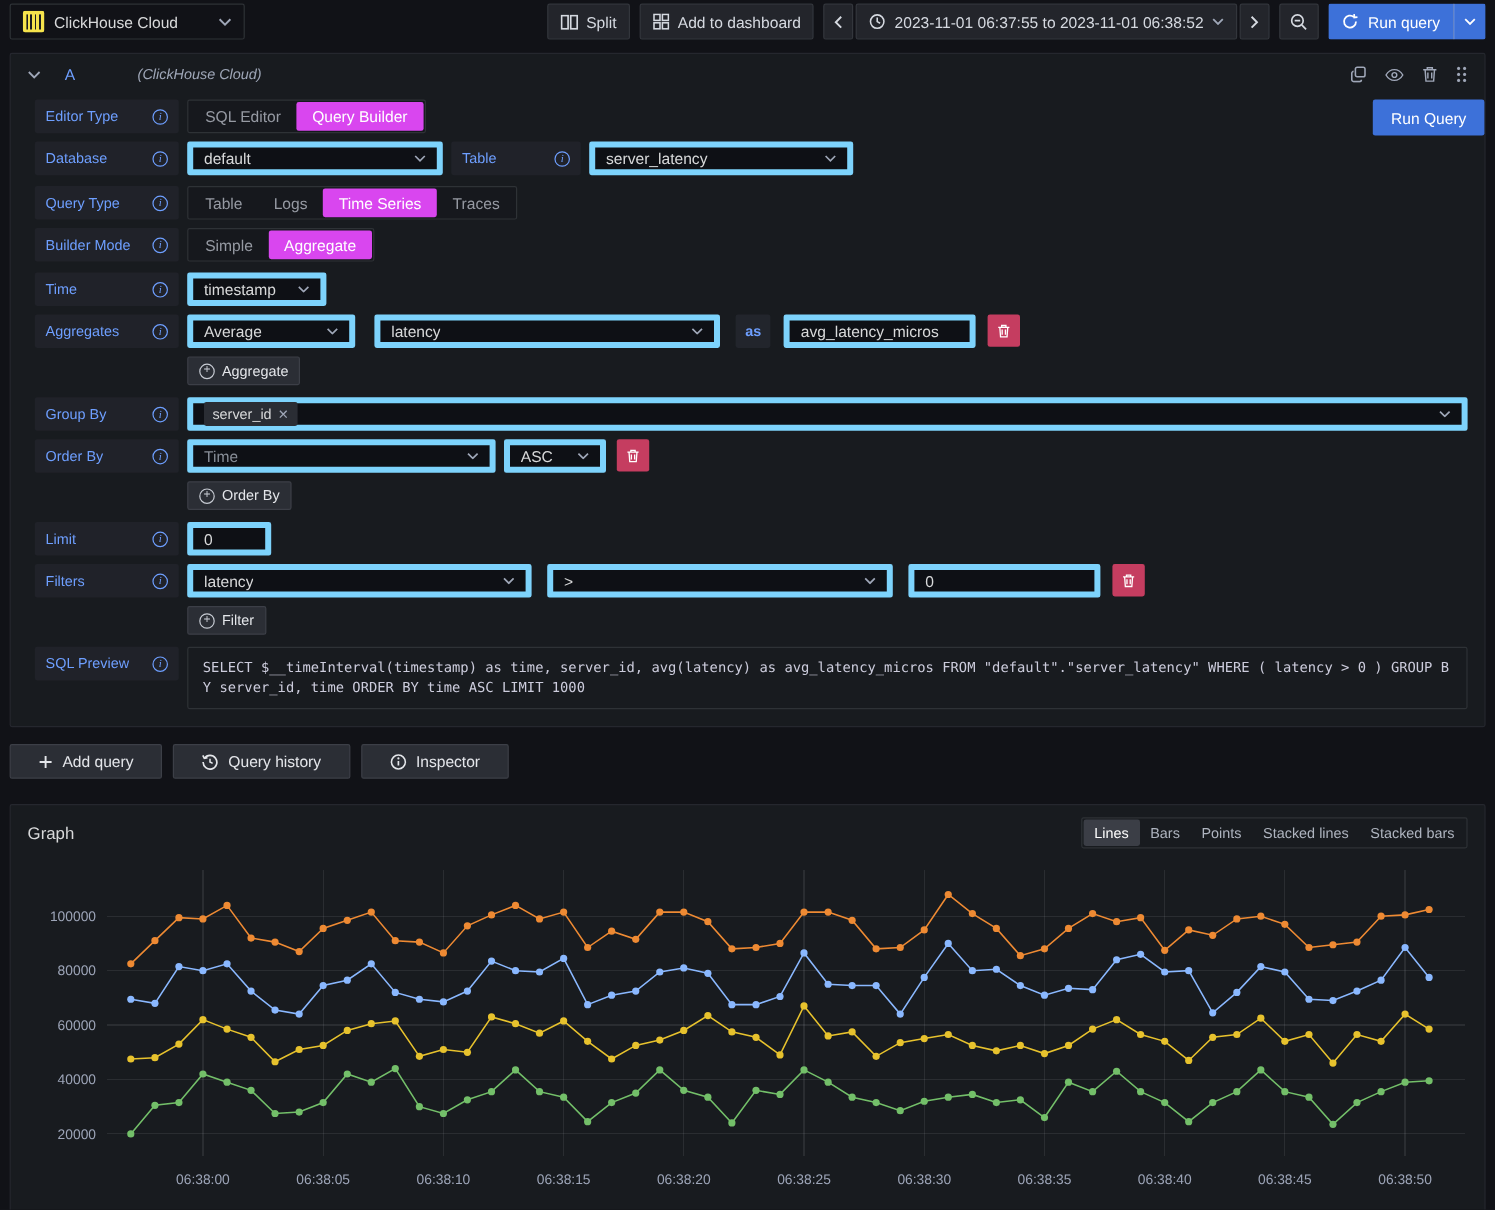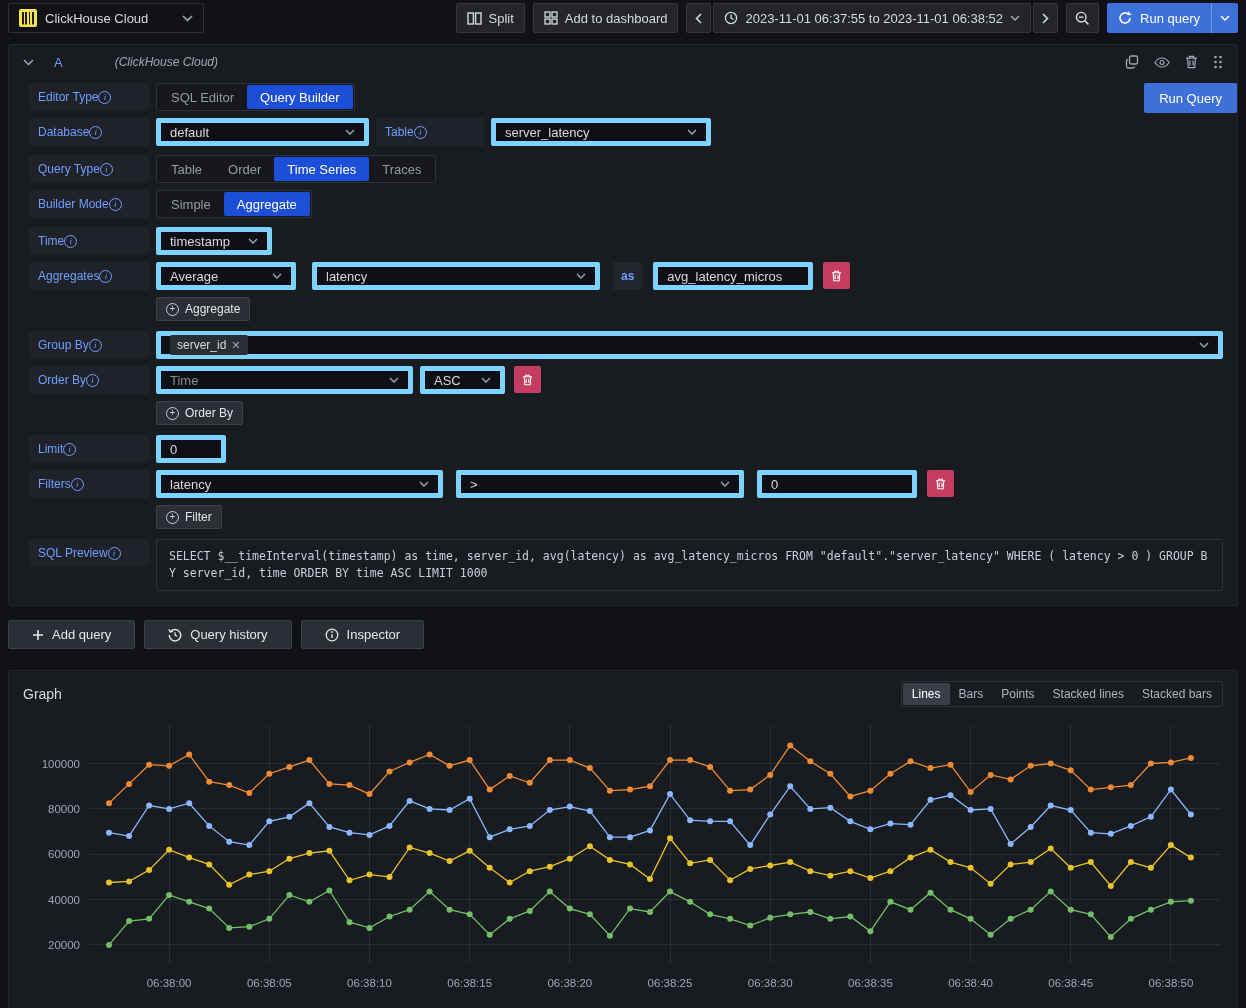--- a/index.html
+++ b/index.html
@@ -38,32 +38,32 @@
   .qpanel-header { display:flex; align-items:center; height:34px; padding:0 14px; gap:10px; }
   .refid { color:#6e9fff; font-weight:500; margin-left:10px; }
   .ds-hint { color:#9fa7b8; font-style:italic; font-size:12px; margin-left:42px; }
   .qpanel-icons { margin-left:auto; display:flex; align-items:center; gap:15px; color:#9fa7b8; }
   .qpanel-icons > span { display:flex; cursor:pointer; }
   
   .qform { padding:4px 14px 14px 20px; position:relative; }
   .frow { display:flex; align-items:flex-start; margin-bottom:7px; }
   .flabel { width:120px; min-width:120px; height:28px; background:#202229; border-radius:2px;
     color:#6e9fff; font-size:12px; font-weight:500;
-    display:flex; align-items:center; justify-content:flex-start; padding:0 9px; margin-right:7px; }
+    display:flex; align-items:center; justify-content:space-between; padding:0 9px; margin-right:7px; }
   .info-i { width:13px; height:13px; border:1px solid #6e9fff; border-radius:50%;
     display:inline-flex; align-items:center; justify-content:center;
     font-size:9px; font-style:italic; font-family:"Liberation Serif", serif; flex:0 0 auto; }
   .select, .tinput { height:28px; background:#0e1015; border:5px solid #7dd3fc; border-radius:2px;
     display:flex; align-items:center; padding:0 9px; color:#d8d9da; cursor:pointer; }
   .select { justify-content:space-between; gap:8px; }
   .select .val { white-space:nowrap; overflow:hidden; }
   .tinput { cursor:text; }
   .rgroup { display:flex; height:28px; background:#16181d; border:1px solid #2e3236; border-radius:2px; padding:1px; }
   .ropt { display:flex; align-items:center; padding:0 13px; color:#969aa3; font-weight:500; cursor:pointer; border-radius:2px; white-space:nowrap; }
-  .ropt.active { background:#1d4ed8; color:#fff; }
+  .ropt.active { background:#d946ef; color:#fff; }
   .as-chip { height:28px; display:flex; align-items:center; padding:0 8px; margin:0 4px;
     background:#22252c; border-radius:2px; color:#6e9fff; font-weight:700; font-size:12px; }
   .delbtn { width:27px; height:27px; background:#c53d60; border-radius:2px;
     display:flex; align-items:center; justify-content:center; cursor:pointer; flex:0 0 auto; }
   .sbtn { height:24px; display:inline-flex; align-items:center; gap:6px; padding:0 9px;
     background:#2b2e35; border:1px solid #3c3f47; border-radius:2px;
     color:#e4e6ea; font-size:12px; font-weight:500; cursor:pointer; }
   .btnrow { margin:2px 0 10px 127px; }
   .cplus { width:13px; height:13px; border:1px solid #c7cbd3; border-radius:50%;
     display:inline-flex; align-items:center; justify-content:center; font-size:10px; line-height:1; color:#c7cbd3; }
@@ -250,21 +250,21 @@
       </div>
     </div>
 
     <div class="frow" style="margin-top:9px">
       <div class="flabel">
         <span>Query Type</span>
           <span class="info-i">i</span>
       </div>
       <div class="rgroup">
         <span class="ropt">Table</span>
-        <span class="ropt">Order</span>
+        <span class="ropt">Logs</span>
         <span class="ropt active">Time Series</span>
         <span class="ropt">Traces</span>
       </div>
     </div>
 
     <div class="frow">
       <div class="flabel">
         <span>Builder Mode</span>
           <span class="info-i">i</span>
       </div>

